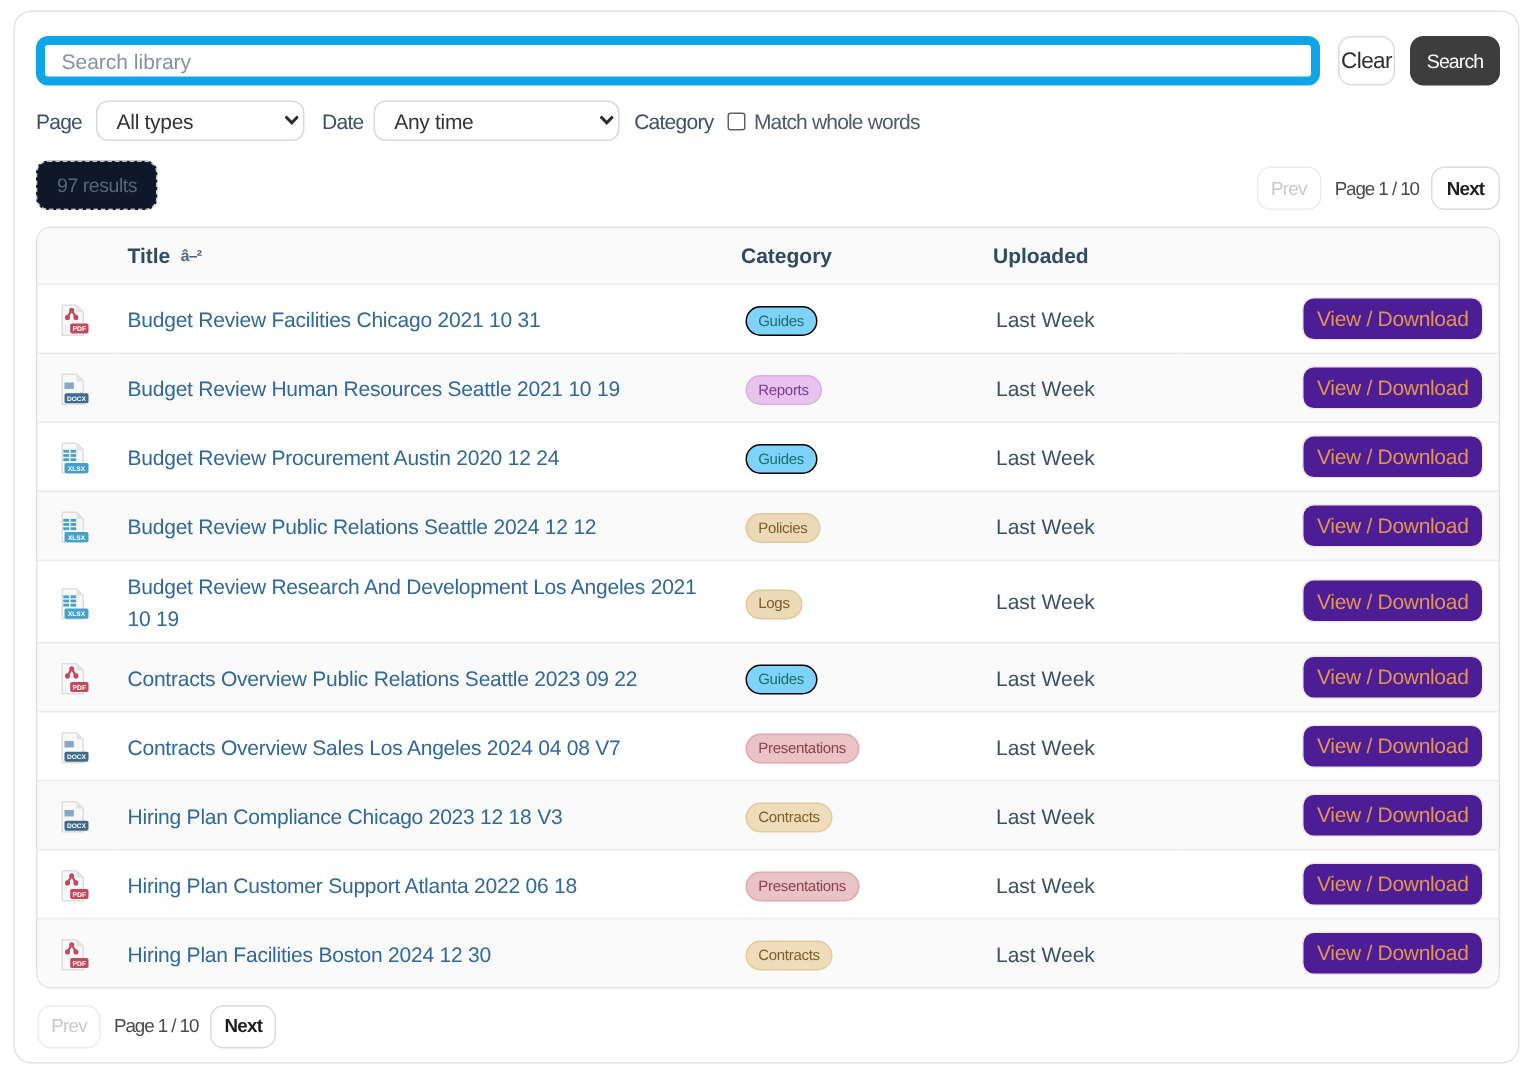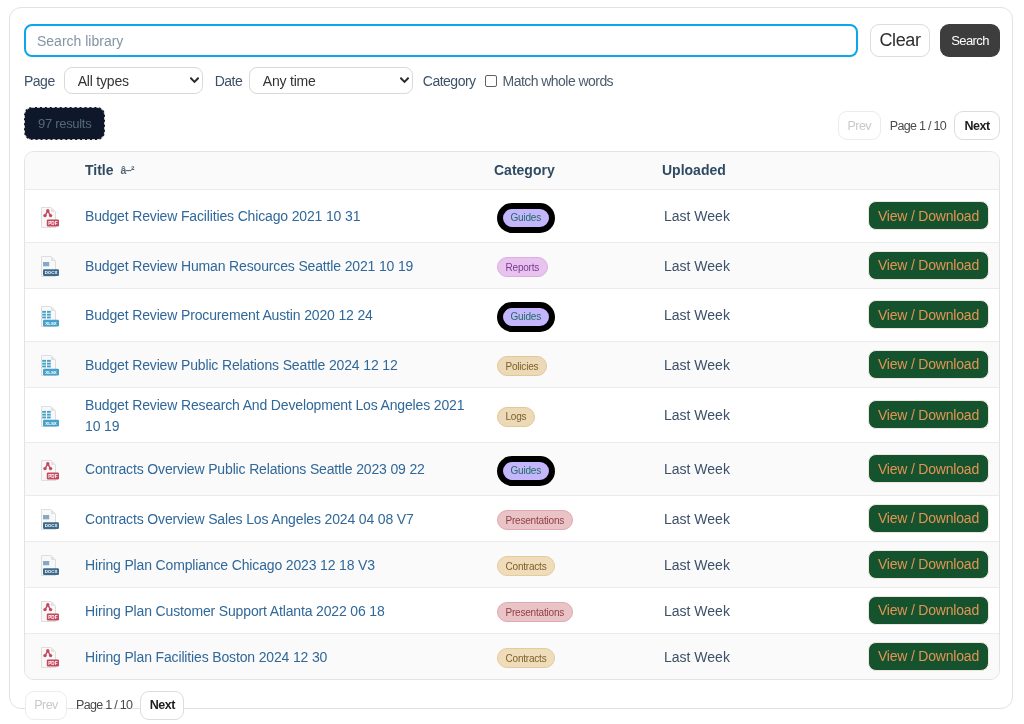--- a/index.html
+++ b/index.html
@@ -5,26 +5,26 @@
 * { margin:0; padding:0; box-sizing:border-box; }
 html,body { width:1024px; height:724px; background:#fff; font-family:"Liberation Sans", sans-serif; }
 #app {
   position:absolute; left:9px; top:7px; width:1004px; height:702px;
   border:1px solid #e2e2e2; border-radius:12px; background:#fff;
   padding:16px 12px 12px 14px;
 }
 
 .searchrow { display:flex; align-items:stretch; height:33px; }
 .searchbox {
-  flex:1; border:2px solid #0ea5e9; border-radius:8px; display:flex; align-items:center;
+  flex:1; border:6px solid #0ea5e9; border-radius:8px; display:flex; align-items:center;
   padding-left:11px; color:#8494a5; font-size:14px; background:#fff;
 }
 .btn-clear {
-  margin-left:12px; width:60px; border:1px solid #dcdcdc; border-radius:9px; background:#fff;
-  color:#2e2e2e; font-size:18px; letter-spacing:-0.4px; display:flex; align-items:center; justify-content:center;
+  margin-left:12px; width:38px; border:1px solid #dcdcdc; border-radius:9px; background:#fff;
+  color:#2e2e2e; font-size:15px; letter-spacing:-0.4px; display:flex; align-items:center; justify-content:center;
 }
 .btn-search {
   margin-left:10px; width:60px; border-radius:9px; background:#3d3d3d; color:#fff; font-size:13px;
   letter-spacing:-0.6px; display:flex; align-items:center; justify-content:center;
 }
 
 .filterrow { display:flex; align-items:center; margin-top:10px; height:27px; }
 .flabel { color:#3c5168; font-size:14px; letter-spacing:-0.5px; }
 .fselect {
   border:1px solid #d9d9d9; border-radius:8px; height:27px; background:#fff;
@@ -57,29 +57,29 @@
 tbody tr { border-top:1px solid #ebebeb; }
 tbody tr:nth-child(even) { background:#fafafa; }
 td { font-size:14px; vertical-align:middle; }
 td.c-icon { width:52px; padding:8px 0 5px 15px; line-height:0; }
 td.c-title { padding:7px 10px 5px 8px; width:409px; }
 td.c-cat { width:166px; padding:13px 10px 9px 11px; line-height:0; }
 td.c-up { padding:12.5px 10px 10.5px 12px; color:#3c5168; line-height:21px; }
 td.c-act { width:210px; padding:8px 10px 8px 10px; text-align:right; line-height:0; }
 .tlink { color:#30689a; line-height:21px; letter-spacing:-0.15px; }
 .pill { display:inline-block; border-radius:999px; font-size:10px; padding:2.5px 7.5px; line-height:13px; letter-spacing:-0.2px; }
-.pill-guides { background:#c4b5fd; color:#1d6e5f; border:6px solid #000000; }
+.pill-guides { background:#7dd3fc; color:#1d6e5f; border:1px solid #000000; }
 .pill-reports { background:#e7c3ee; color:#7d3a94; border:1px solid #dcaee7; }
 .pill-policies { background:#ecd9b8; color:#7d6027; border:1px solid #e2c897; }
 .pill-logs { background:#ecd9b8; color:#7d6027; border:1px solid #e2c897; }
 .pill-pres { background:#eac3c6; color:#8f4049; border:1px solid #dfa9ad; }
 .pill-contracts { background:#efdcba; color:#7d6027; border:1px solid #e5cb99; }
 .btn-view {
   display:inline-flex; align-items:center; justify-content:center; width:121px; height:29px;
-  border:1px solid #efe7df; border-radius:8px; background:#14532d; color:#e29455; font-size:14px; letter-spacing:-0.2px;
+  border:1px solid #efe7df; border-radius:8px; background:#4c1d95; color:#e29455; font-size:14px; letter-spacing:-0.2px;
 }
 
 .bottompager { display:flex; align-items:center; margin-top:11px; }
 svg.ficon { display:block; }
 </style>
 </head>
 <body>
 <div id="app">
 
   <div class="searchrow">

